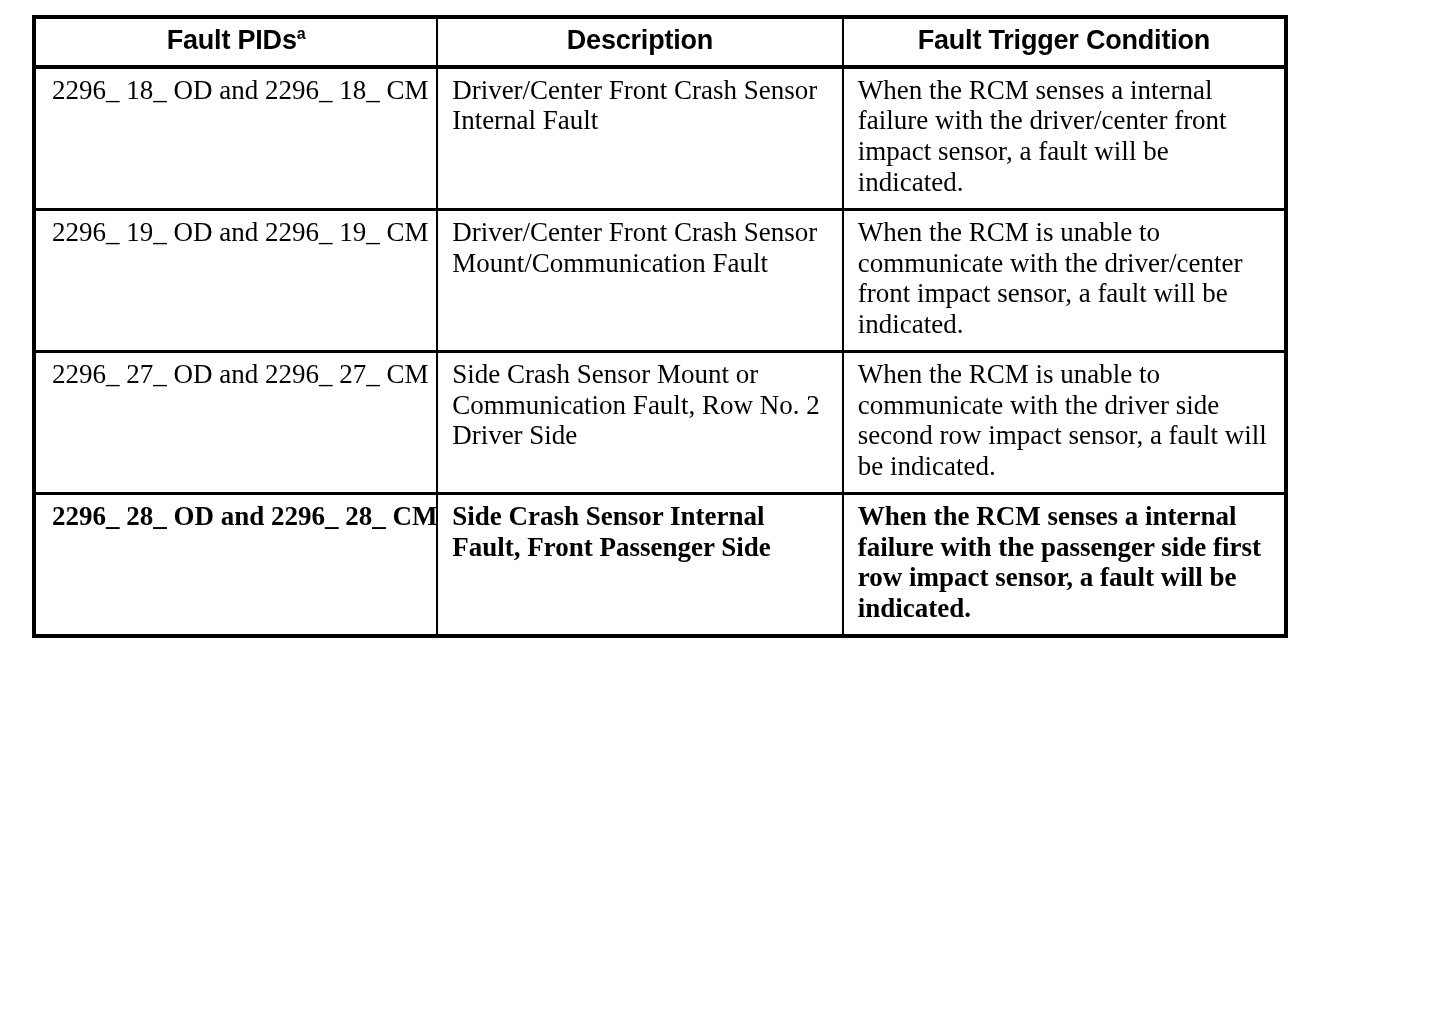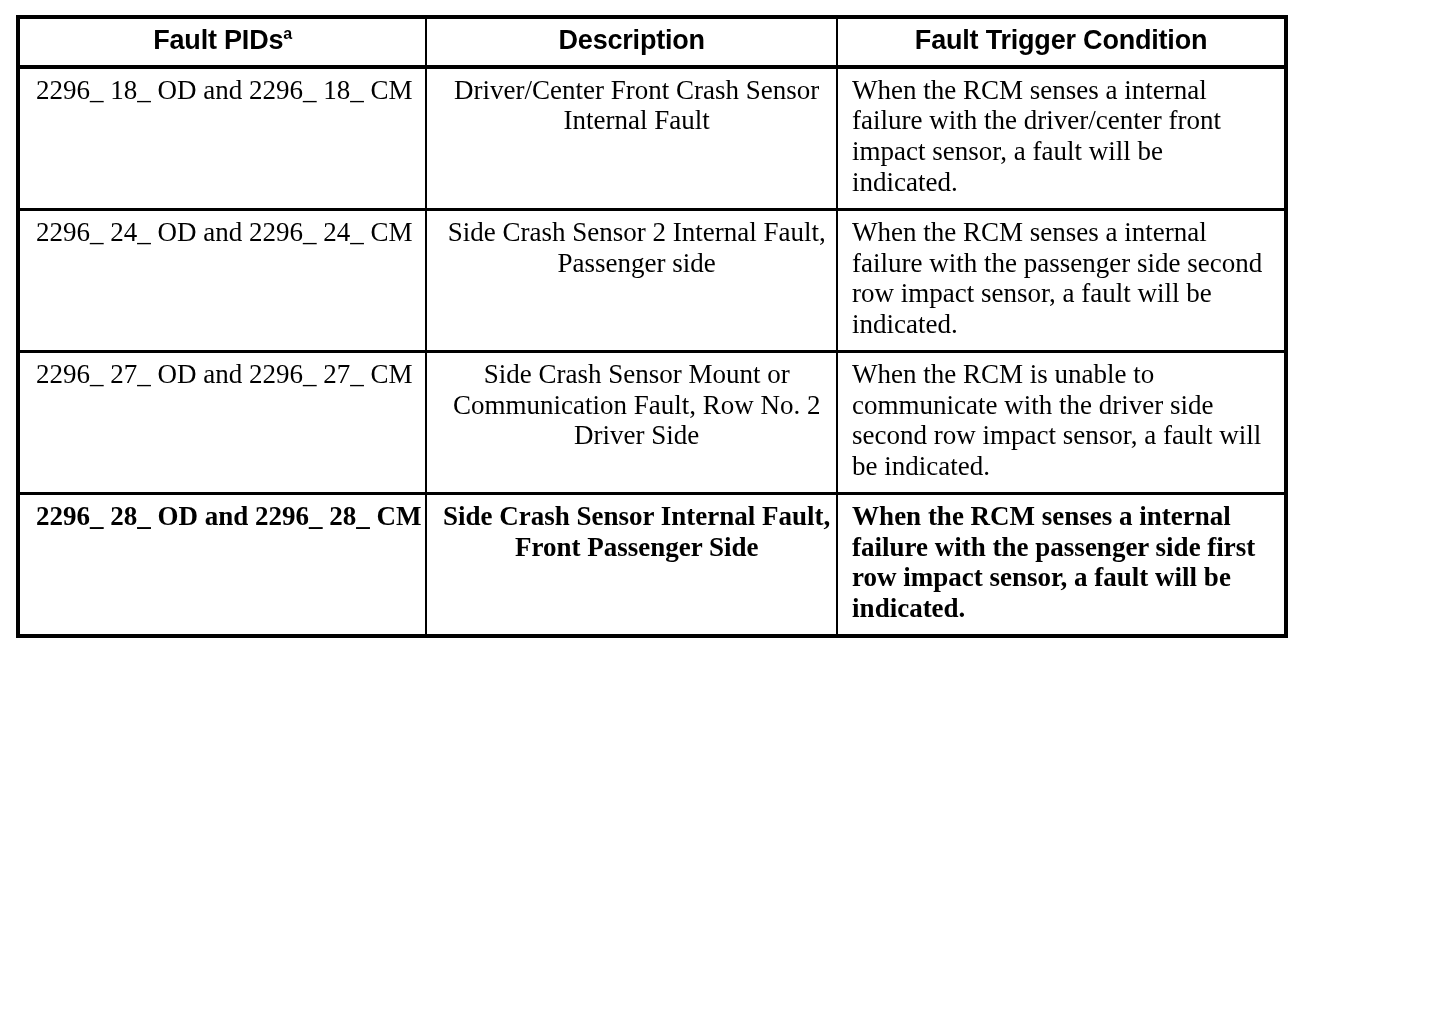--- a/index.html
+++ b/index.html
@@ -13,21 +13,21 @@
     height: 1034px;
     overflow: hidden;
     font-family: "Liberation Serif", serif;
     color: #000000;
   }
   .page {
     position: relative;
     width: 1304px;
     height: 1034px;
     box-sizing: border-box;
-    padding: 15px 16px 10px 16px;
+    padding: 15px 16px 10px 32px;
   }
   table.fault-table {
     width: 100%;
     border-collapse: collapse;
     table-layout: fixed;
     border-top: 4px solid #000;
     border-bottom: 4px solid #000;
     border-left: 4px solid #000;
     border-right: 4px solid #000;
   }
@@ -69,21 +69,20 @@
 
   td.pid-cell {
     white-space: nowrap;
     letter-spacing: 0px;
     padding-left: 16px;
     margin-top: 16px;
   }
   td.desc-cell {
     padding-left: 14px;
     padding-right: 4px;
-    text-align: center;
   }
   td.cond-cell {
     padding-left: 14px;
     padding-right: 10px;
   }
   
   tbody tr { height: 136px; }
 </style>
 </head>
 <body>
@@ -102,23 +101,23 @@
         <th>Fault Trigger Condition</th>
       </tr>
     </thead>
     <tbody>
       <tr>
         <td class="pid-cell">2296_  18_  OD and 2296_  18_  CM</td>
         <td class="desc-cell">Driver/Center Front Crash Sensor Internal Fault</td>
         <td class="cond-cell">When the RCM senses a internal failure with the driver/center front impact sensor, a fault will be indicated.</td>
       </tr>
       <tr>
-        <td class="pid-cell">2296_  24_  OD and 2296_  24_  CM</td>
-        <td class="desc-cell">Side Crash Sensor 2 Internal Fault, Passenger side</td>
-        <td class="cond-cell">When the RCM senses a internal failure with the passenger side second row impact sensor, a fault will be indicated.</td>
+        <td class="pid-cell">2296_  19_  OD and 2296_  19_  CM</td>
+        <td class="desc-cell">Driver/Center Front Crash Sensor Mount/Communication Fault</td>
+        <td class="cond-cell">When the RCM is unable to communicate with the driver/center front impact sensor, a fault will be indicated.</td>
       </tr>
       <tr>
         <td class="pid-cell">2296_  27_  OD and 2296_  27_  CM</td>
         <td class="desc-cell">Side Crash Sensor Mount or Communication Fault, Row No. 2 Driver Side</td>
         <td class="cond-cell">When the RCM is unable to communicate with the driver side second row impact sensor, a fault will be indicated.</td>
       </tr>
       <tr>
         <td class="pid-cell">2296_  28_  OD and 2296_  28_  CM</td>
         <td class="desc-cell">Side Crash Sensor Internal Fault, Front Passenger Side</td>
         <td class="cond-cell">When the RCM senses a internal failure with the passenger side first row impact sensor, a fault will be indicated.</td>

